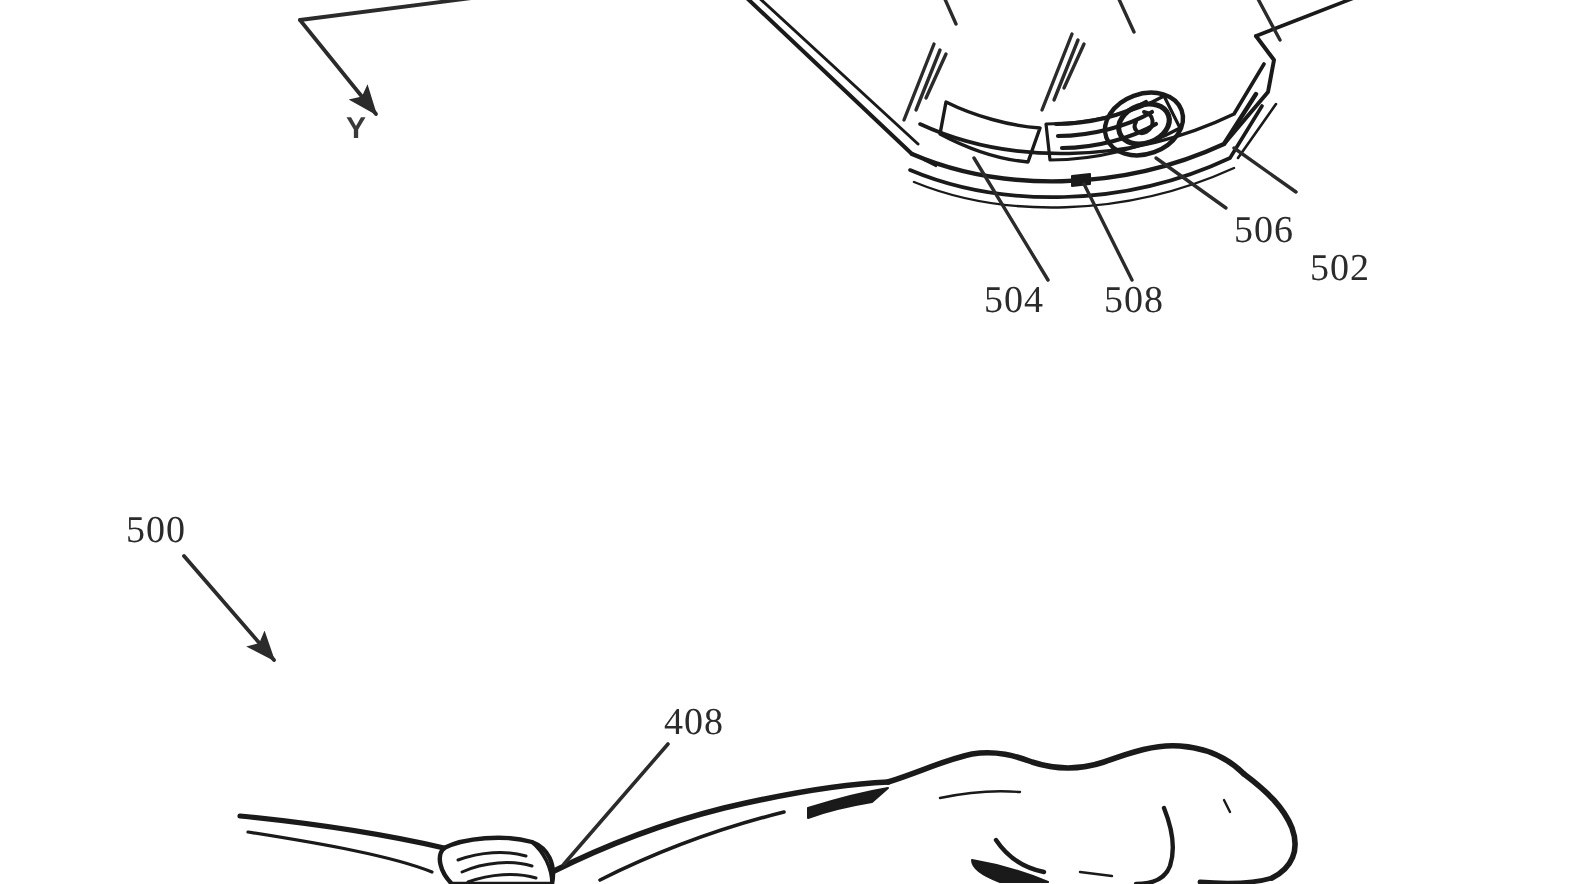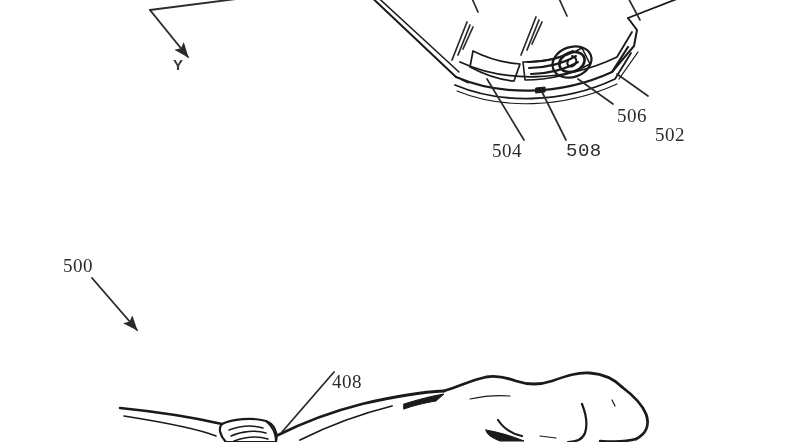--- a/index.html
+++ b/index.html
@@ -179,21 +179,21 @@
       <path d="M334,372 L282,432"></path>
     </g>
   </svg>
 
   <div class="axis-label" style="left:173px; top:56px;">Y</div>
 
   <div class="numeral" style="left:655px; top:88px;margin-top:36px;">502</div>
 
   <div class="numeral" style="left:617px; top:105px;">506</div>
 
-  <div class="numeral" style="left:566px; top:140px;font-family:Liberation Mono, monospace;">508</div>
+  <div class="numeral" style="left:552px; top:140px;">508</div>
 
   <div class="numeral" style="left:492px; top:140px;">504</div>
 
   <div class="numeral" style="left:63px; top:255px;">500</div>
 
-  <div class="numeral" style="left:332px; top:371px;">408</div>
+  <div class="numeral" style="left:332px; top:351px;">408</div>
 
 </div>
 
 </body></html>

